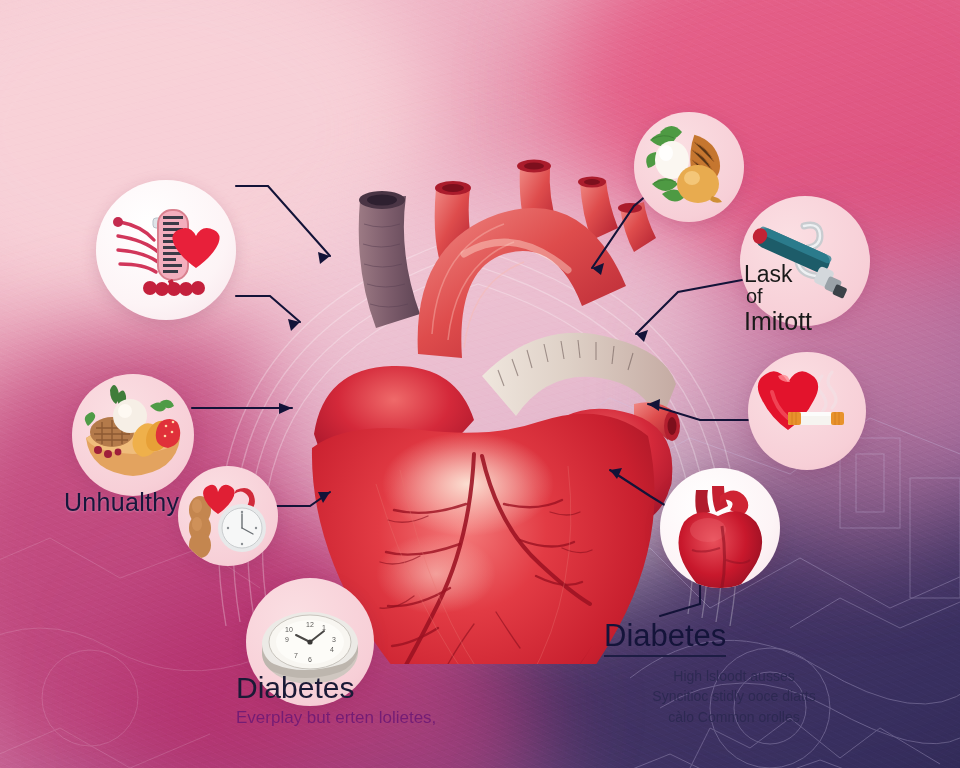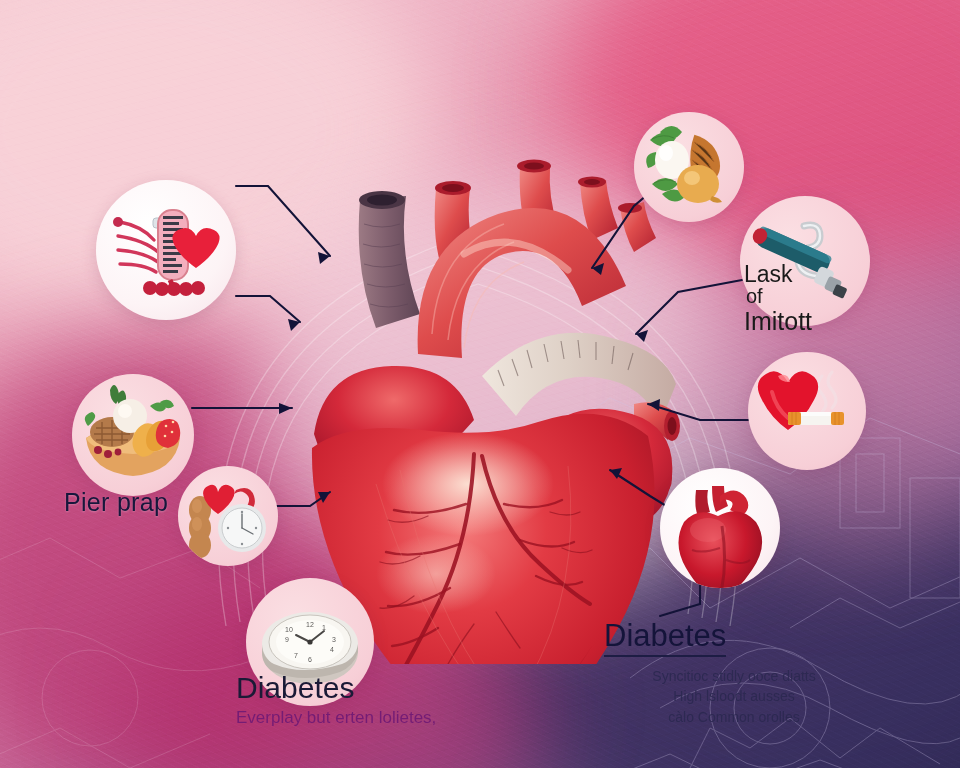--- a/index.html
+++ b/index.html
@@ -410,21 +410,21 @@
       </g>
       <g fill="#9e1f3a">
         <circle cx="26" cy="76" r="4"></circle>
           <circle cx="36" cy="80" r="4"></circle>
         <circle cx="46" cy="78" r="3.4"></circle>
       </g>
     </svg>
   </div>
 
   <div class="label lbl-unhealthy blurry">
-    <div>Pier prap</div>
+    <div>Unhualthy</div>
   </div>
 
   <div class="node pink" style="left:178px;top:466px;width:100px;height:100px;">
     <svg class="art" viewBox="0 0 100 100">
       <g fill="#c4864f">
         <ellipse cx="22" cy="44" rx="11" ry="14"></ellipse>
         <ellipse cx="22" cy="62" rx="11" ry="14"></ellipse>
         <ellipse cx="22" cy="79" rx="11" ry="13"></ellipse>
       </g>
       <g fill="#d79a62" opacity=".6">
@@ -566,19 +566,19 @@
       <ellipse cx="48" cy="62" rx="18" ry="12" fill="#ee6b72" opacity=".35"></ellipse>
       <path d="M62 58 q6 40 -2 70" stroke="#8c1021" stroke-width="3" fill="none" opacity=".6"></path>
       <path d="M60 80 q-18 6 -28 2" stroke="#8c1021" stroke-width="2" fill="none" opacity=".5"></path>
       <path d="M66 92 q16 6 24 0" stroke="#8c1021" stroke-width="2" fill="none" opacity=".5"></path>
     </svg>
   </div>
 
   <div class="label lbl-diab-right">
     <div class="head">Diabetes</div>
     <div class="sub blurry2">
+      <div>High lsloodt ausses</div>
       <div>Syncitioc stidly ooce diatts</div>
-      <div>High lsloodt ausses</div>
       <div>càlo Common orolles</div>
     </div>
   </div>
 
 </div>
 
 </body></html>

